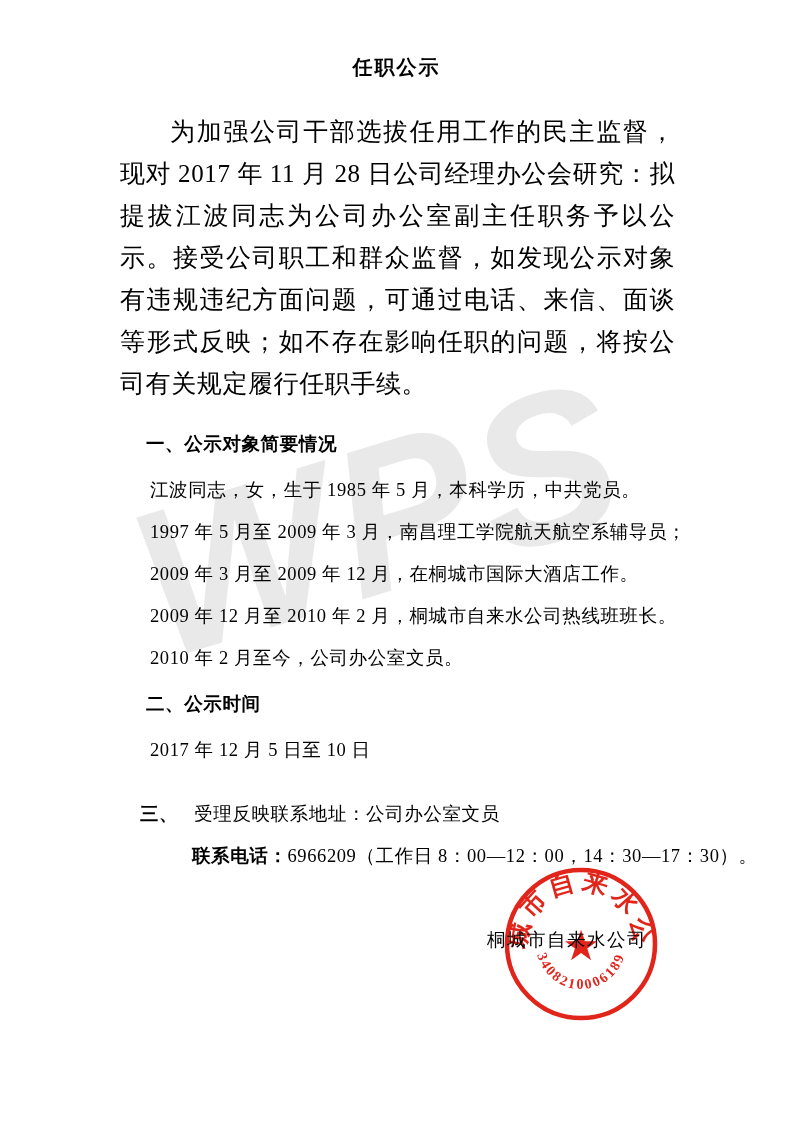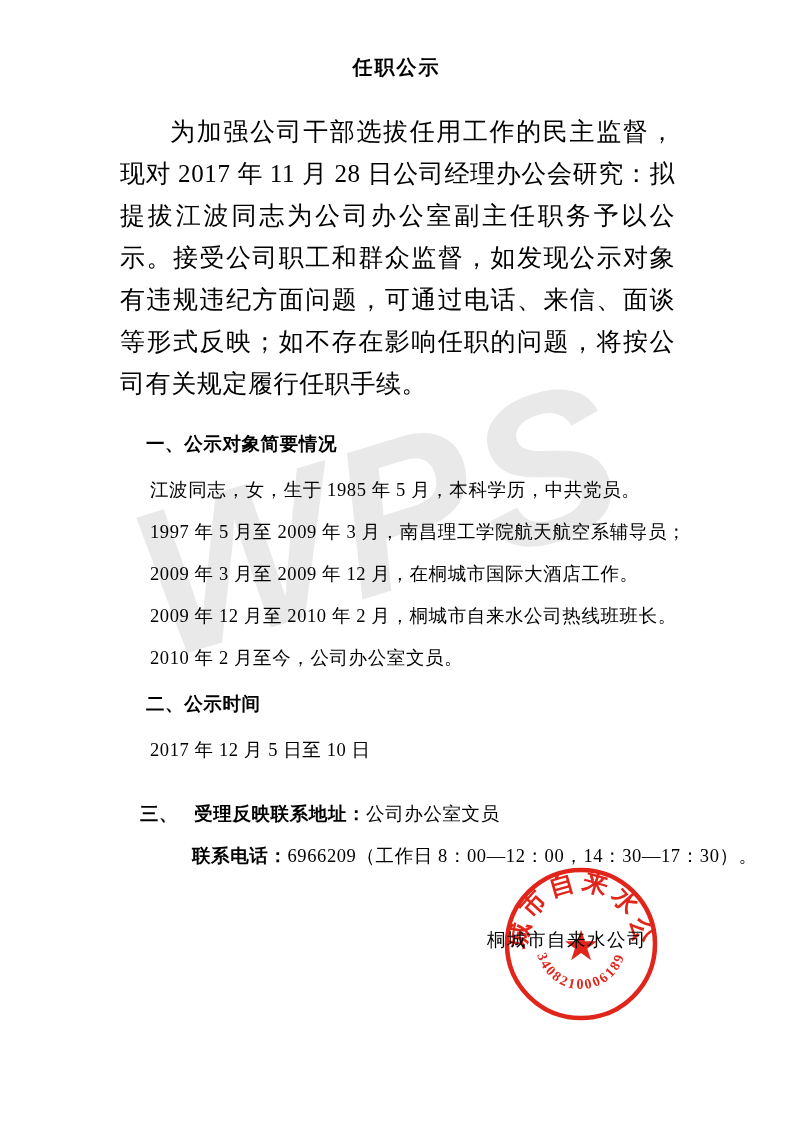--- a/index.html
+++ b/index.html
@@ -96,21 +96,21 @@
     margin: 0;
     padding-left: 140px;
     letter-spacing: 0.6px;
     white-space: nowrap;
   }
   .sec3-line .num {
     font-weight: bold;
     font-family: "Liberation Sans", "DejaVu Sans", sans-serif;
   }
   .sec3-line .lbl {
-    font-weight: bold;
+    font-weight: normal;
     font-family: "Liberation Sans", "DejaVu Sans", sans-serif;
   }
   .sec3-gap { display: inline-block; width: 16px; }
 
   .phone-line {
     font-size: 18.5px;
     line-height: 42px;
     margin: 0;
     padding-left: 192px;
     letter-spacing: 0.6px;

